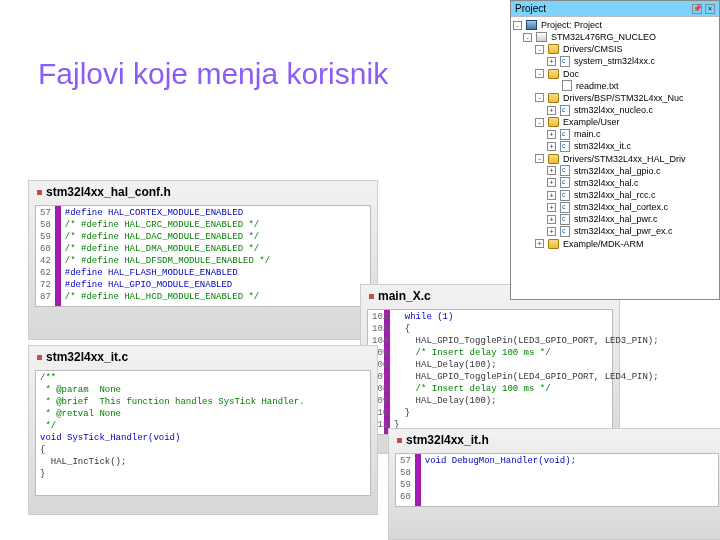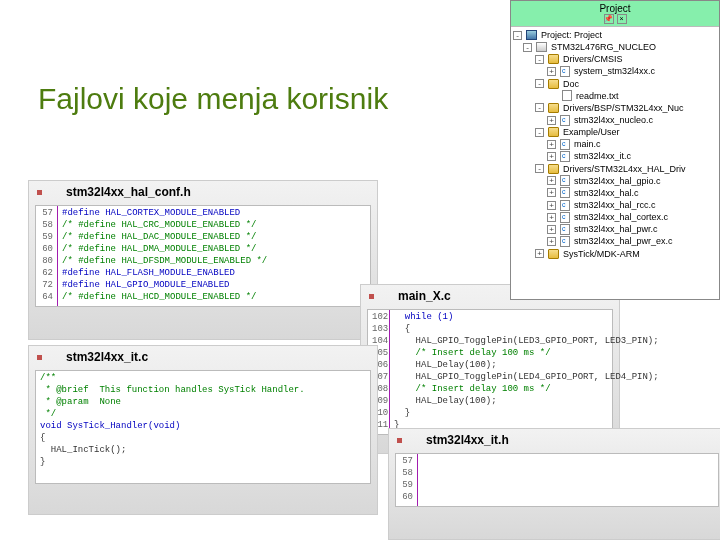--- a/index.html
+++ b/index.html
@@ -9,35 +9,35 @@
     height: 540px;
     font-family: Arial, sans-serif;
     background: #fff;
     position: relative;
     overflow: hidden;
     font-size: 10px;
   }
   .title {
     position: absolute;
     left: 38px;
-    top: 82px;
+    top: 57px;
     font-size: 30px;
     font-weight: normal;
-    color: #4d7c0f;
+    color: #8b5cf6;
     font-family: "Segoe UI", Arial, sans-serif;
   }
   .panel {
     position: absolute;
     background: linear-gradient(to bottom, #f2f2f2, #d8d8d8);
     border: 1px solid #ccc;
   }
   .panel-head {
     display: flex;
     align-items: center;
-    gap: 24px;
+    gap: 4px;
     padding: 4px 8px;
     font-size: 12px;
     font-weight: bold;
     background: transparent;
   }
   .bullet {
     width: 5px; height: 5px;
     background: #c0504d;
     display: inline-block;
   }
@@ -49,21 +49,21 @@
     font-size: 9px;
     line-height: 1.3;
     color: #333;
     display: flex;
   }
   .gutter {
     background: #fff;
     color: #666;
     padding: 2px 4px;
     text-align: right;
-    border-right: 1px solid #a21caf;
+    border-right: 6px solid #a21caf;
     min-width: 22px;
   }
   .gutter div { height: 12px; }
   .src {
     padding: 2px 4px;
     white-space: pre;
   }
   .src div { height: 12px; }
   .kw { color: #0000c0; }
   .cm { color: #008000; }
@@ -80,28 +80,27 @@
     right: 0; top: 0;
     width: 210px;
     height: 300px;
     border: 1px solid #888;
     background: #fff;
     font-size: 9px;
     font-family: "Segoe UI", Tahoma, sans-serif;
     z-index: 5;
   }
   .tree-title {
-    background: #86efac;
+    background: #7dd3fc;
     border-bottom: 1px solid #bbb;
     padding: 2px 4px;
     font-size: 10px;
     display: flex;
     align-items: center;
     justify-content: space-between;
-    flex-direction: column;
   }
   .tree-title .ctl { display:flex; gap:3px; }
   .tree-title .ctl span { width:10px; height:10px; border:1px solid #888; font-size:7px; line-height:8px; text-align:center; }
   .tree {
     padding: 2px 2px;
     line-height: 1.35;
   }
   .row { display:flex; align-items:center; gap:4px; white-space:nowrap; overflow:hidden; }
   .pm { width:9px; height:9px; border:1px solid #888; font-size:8px; line-height:8px; text-align:center; color:#444; }
   .ic { width:11px; height:10px; display:inline-block; }
@@ -124,36 +123,36 @@
   <div class="panel-head">
     <span class="bullet"></span>
     <span>stm32l4xx_hal_conf.h</span>
   </div>
   <div class="code-area">
     <div class="gutter" id="g1">
         <div>57</div>
         <div>58</div>
         <div>59</div>
         <div>60</div>
-        <div>80</div>
+        <div>42</div>
         <div>62</div>
         <div>72</div>
-        <div>64</div>
+        <div>87</div>
       </div>
     <div class="src" id="s1"><div class="kw">#define HAL_CORTEX_MODULE_ENABLED</div><div class="cm">/* #define HAL_CRC_MODULE_ENABLED */</div><div class="cm">/* #define HAL_DAC_MODULE_ENABLED */</div><div class="cm">/* #define HAL_DMA_MODULE_ENABLED */</div><div class="cm">/* #define HAL_DFSDM_MODULE_ENABLED */</div><div class="kw">#define HAL_FLASH_MODULE_ENABLED</div><div class="kw">#define HAL_GPIO_MODULE_ENABLED</div><div class="cm">/* #define HAL_HCD_MODULE_ENABLED */</div></div>
   </div>
 </div>
 
 <div id="p2" class="panel">
   <div class="panel-head">
     <span class="bullet"></span>
     <span>stm32l4xx_it.c</span>
   </div>
   <div class="code-area">
-    <div class="src" id="s2"><div class="cm">/**</div><div class="cm"> * @brief  This function handles SysTick Handler.</div><div class="cm"> * @param  None</div><div class="cm"> */</div><div class="kw">void SysTick_Handler(void)</div><div class="">{</div><div class="">  HAL_IncTick();</div><div class="">}</div><div class=""></div></div>
+    <div class="src" id="s2"><div class="cm">/**</div><div class="cm"> * @param  None</div><div class="cm"> * @brief  This function handles SysTick Handler.</div><div class="cm"> * @retval None</div><div class="cm"> */</div><div class="kw">void SysTick_Handler(void)</div><div class="">{</div><div class="">  HAL_IncTick();</div><div class="">}</div><div class=""></div></div>
   </div>
 </div>
 
 <div id="p3" class="panel">
   <div class="panel-head">
     <span class="bullet"></span>
     <span>main_X.c</span>
   </div>
   <div class="code-area">
     <div class="gutter" id="g3">
@@ -177,21 +176,21 @@
     <span class="bullet"></span>
     <span>stm32l4xx_it.h</span>
   </div>
   <div class="code-area">
     <div class="gutter" id="g4">
         <div>57</div>
         <div>58</div>
         <div>59</div>
         <div>60</div>
       </div>
-    <div class="src" id="s4"></div>
+    <div class="src" id="s4"><div class="kw">void DebugMon_Handler(void);</div></div>
   </div>
 </div>
 
 <div class="tree-wrap">
   <div class="tree-title">
     <span>Project</span>
     <span class="ctl">
       <span>📌</span>
       <span>×</span>
     </span>
@@ -283,16 +282,16 @@
         <span>stm32l4xx_hal_pwr.c</span>
       </div>
       <div class="row ind3">
         <span class="pm">+</span>
         <span class="ic cfile"></span>
         <span>stm32l4xx_hal_pwr_ex.c</span>
       </div>
       <div class="row ind2">
         <span class="pm">+</span>
         <span class="ic folder"></span>
-        <span>SysTick/MDK-ARM</span>
+        <span>Example/MDK-ARM</span>
       </div>
     </div>
 </div>
 
 </body></html>

